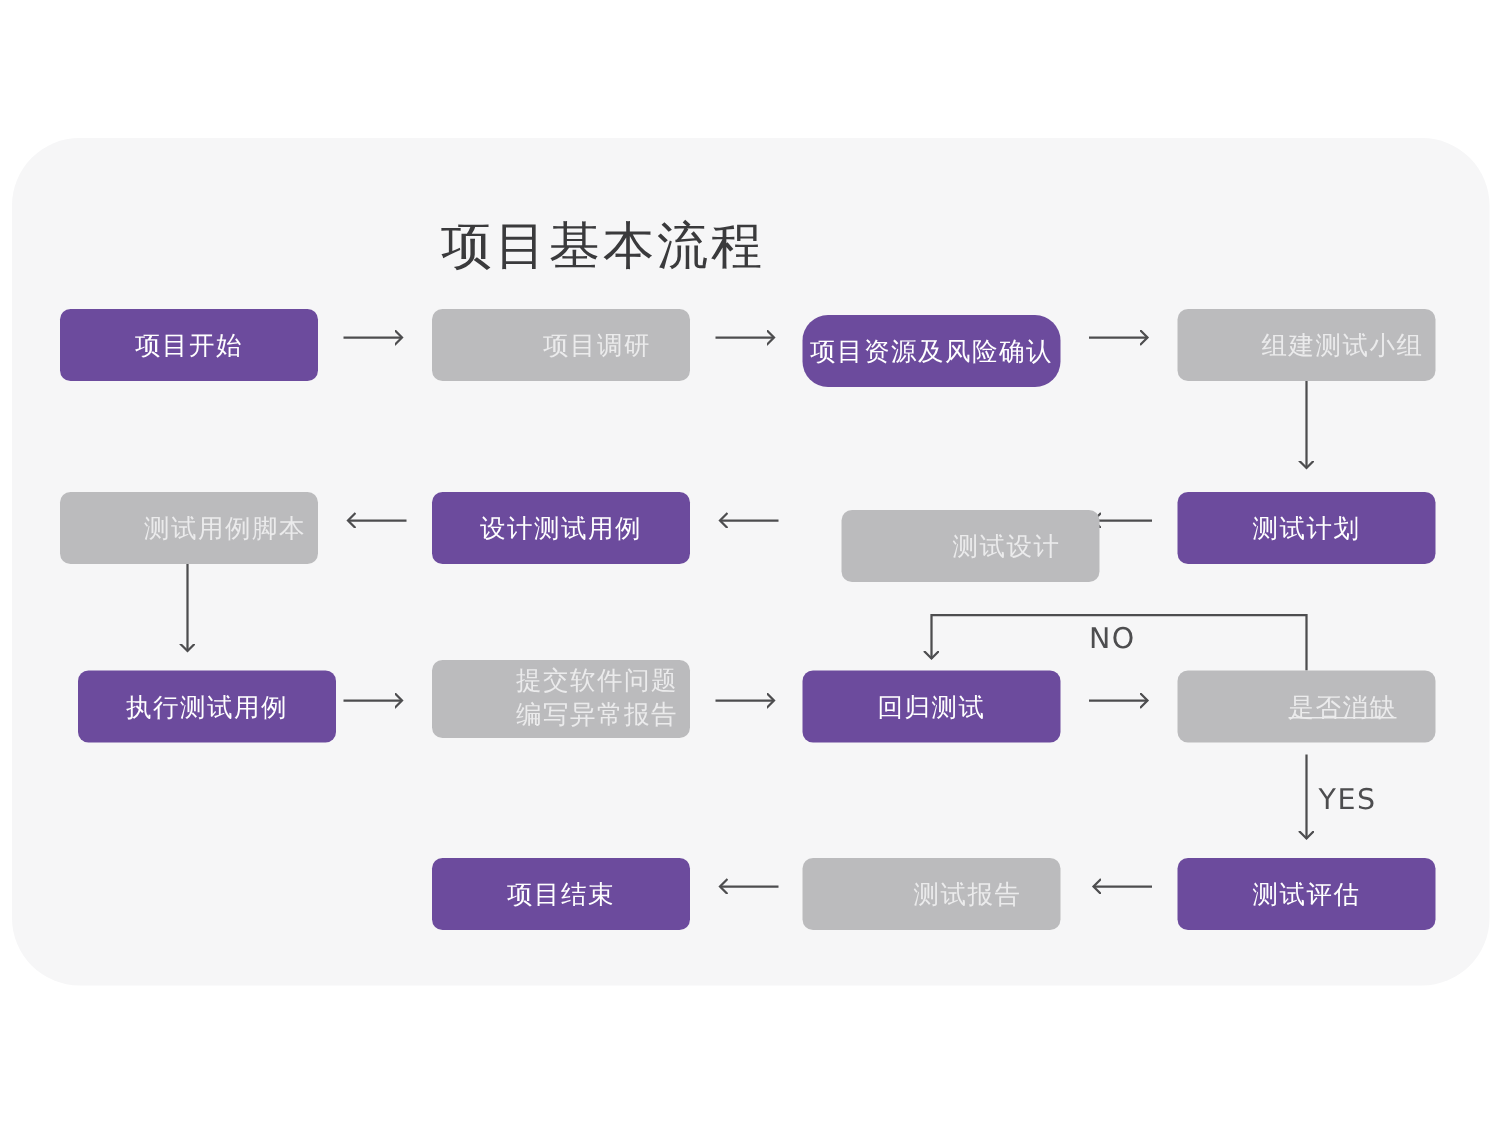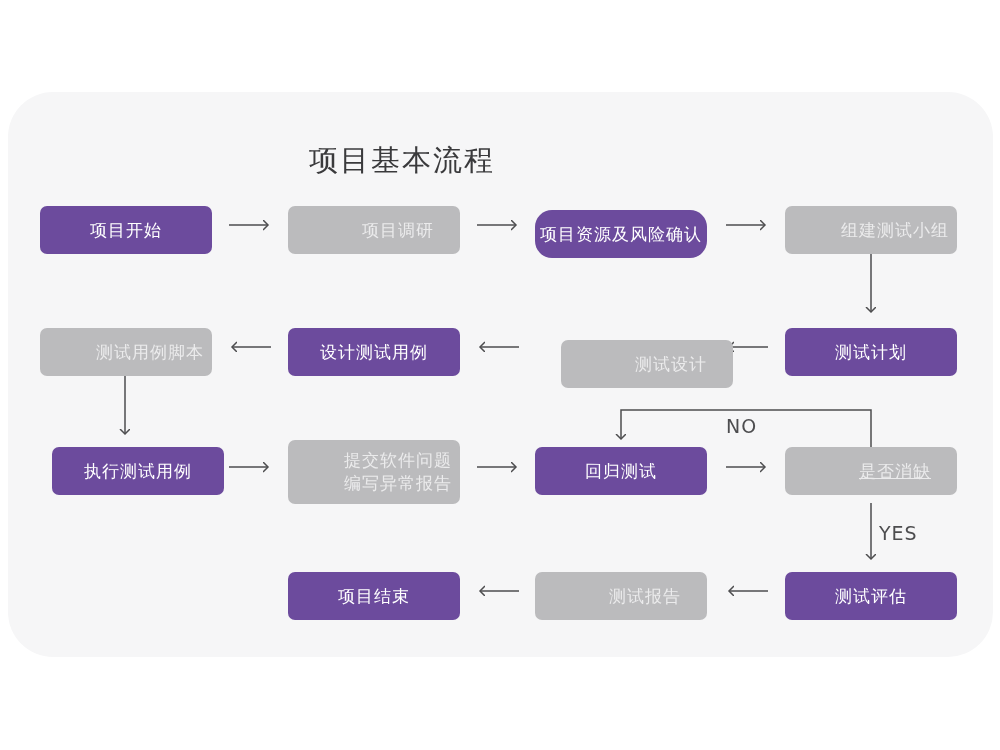--- a/index.html
+++ b/index.html
@@ -17,32 +17,32 @@
     font-family:"DejaVu Sans","Liberation Sans",sans-serif;
     position:relative;overflow:hidden;
   }
   .stage{position:absolute;left:0;top:0;width:1000px;height:750px;}
   .panel{
     position:absolute;left:8px;top:92px;width:985px;height:565px;
     background:var(--panel);border-radius:45px;
   }
   .diagram-title{
     position:absolute;left:0;top:141px;width:804px;
-    text-align:center;font-size:29px;font-weight:500;
+    text-align:center;font-size:34px;font-weight:500;
     color:var(--titletext);letter-spacing:2px;
   }
   .node{
     position:absolute;width:172px;height:48px;
     display:flex;align-items:center;justify-content:center;
     border-radius:7px;font-size:17px;letter-spacing:1px;
     color:var(--boxtext);text-align:center;
   }
   .node.primary{background:var(--primary);}
   .node.secondary{background:var(--secondary);color:#EBEBEC;padding-left:48px;}
-  .node.two-line{height:64px;flex-direction:column;line-height:1.35;}
+  .node.two-line{height:52px;flex-direction:column;line-height:1.35;}
   .connectors{position:absolute;left:0;top:0;pointer-events:none;}
   .edge-label{
     position:absolute;color:var(--arrow);font-size:19px;
     letter-spacing:1px;
   }
   .no-label{left:726px;top:415px;width:40px;text-align:left;}
   .yes-label{left:879px;top:522px;}
 </style>
 </head>
 <body>

